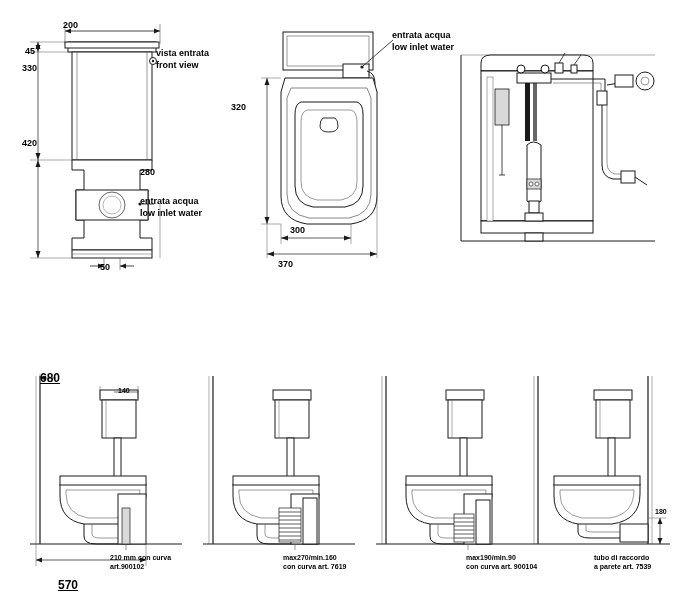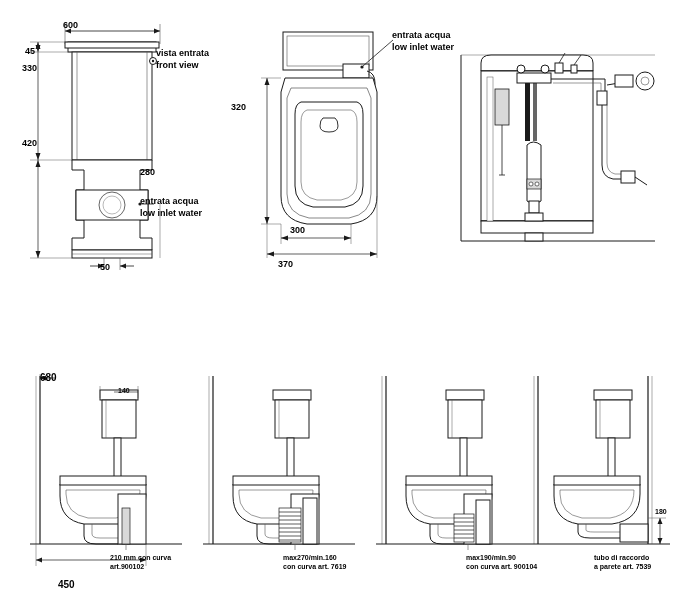--- a/index.html
+++ b/index.html
@@ -7,21 +7,21 @@
     width:683px;height:600px;
     background:#ffffff;
     font-family:"Liberation Sans", sans-serif;
     color:#1a1a1a;
     position:relative;
     overflow:hidden;
   }
   .sheet{position:absolute;left:0;top:0;width:683px;height:600px;}
   .abs{position:absolute;}
   .lbl{font-size:9px;font-weight:bold;line-height:1.15;white-space:pre;color:#000;}
-  .lbl.small{font-size:10px;font-weight:bold;}
+  .lbl.small{font-size:12px;font-weight:bold;text-decoration:underline;}
   .lbl.tiny{font-size:7px;font-weight:bold;}
   svg{display:block;overflow:visible;}
   .fig{position:absolute;}
 </style>
 </head>
 <body>
 
 <div class="sheet">
 
   <svg class="fig" style="left:20px;top:14px;" width="230" height="270" viewBox="0 0 230 270">
@@ -68,21 +68,21 @@
       <path d="M18 146 l-2.5 7 h5 z" fill="#1a1a1a" stroke="none"></path>
       <path d="M18 244 l-2.5 -7 h5 z" fill="#1a1a1a" stroke="none"></path>
 
       <line x1="134" y1="190" x2="122" y2="190" stroke-width="0.8"></line>
       <circle cx="120" cy="190" r="1.6" fill="#1a1a1a" stroke="none"></circle>
 
       <line x1="140" y1="190" x2="140" y2="244" stroke="#555" stroke-width="0.5"></line>
     </g>
   </svg>
 
-  <div class="abs lbl" style="left:63px;top:20px;">600</div>
+  <div class="abs lbl" style="left:63px;top:20px;">200</div>
   <div class="abs lbl" style="left:25px;top:46px;">45</div>
   <div class="abs lbl" style="left:22px;top:63px;">330</div>
   <div class="abs lbl" style="left:22px;top:138px;">420</div>
   <div class="abs lbl" style="left:140px;top:167px;">280</div>
   <div class="abs lbl" style="left:100px;top:262px;">50</div>
 
   <div class="abs lbl" style="left:156px;top:48px;">vista entrata</div>
   <div class="abs lbl" style="left:156px;top:60px;">front view</div>
 
   <div class="abs lbl" style="left:140px;top:196px;">entrata acqua</div>
@@ -226,21 +226,21 @@
       <line x1="124" y1="176" x2="124" y2="198" stroke="#555" stroke-width="0.5"></line>
       <line x1="14" y1="192" x2="124" y2="192" stroke-width="0.7"></line>
       <path d="M14 192 l6 -2.5 v5 z" fill="#1a1a1a" stroke="none"></path>
       <path d="M124 192 l-6 -2.5 v5 z" fill="#1a1a1a" stroke="none"></path>
 
       <line x1="104" y1="176" x2="104" y2="182" stroke="#555" stroke-width="0.6"></line>
     </g>
   </svg>
   <div class="abs lbl small" style="left:40px;top:372px;">680</div>
   <div class="abs lbl tiny" style="left:118px;top:387px;">140</div>
-  <div class="abs lbl small" style="left:58px;top:579px;">450</div>
+  <div class="abs lbl small" style="left:58px;top:579px;">570</div>
   <div class="abs lbl tiny" style="left:110px;top:554px;">210 mm con curva</div>
   <div class="abs lbl tiny" style="left:110px;top:563px;">art.900102</div>
 
   <svg class="fig" style="left:195px;top:368px;" width="170" height="210" viewBox="0 0 170 210">
     <g fill="none" stroke="#1a1a1a" stroke-width="1">
       <line x1="18" y1="8" x2="18" y2="176" stroke-width="1.2"></line>
       <line x1="14" y1="8" x2="14" y2="176" stroke="#555" stroke-width="0.5"></line>
       <line x1="8" y1="176" x2="160" y2="176" stroke-width="1.2"></line>
       <rect x="78" y="22" width="38" height="10" fill="#fff"></rect>
       <rect x="80" y="32" width="34" height="38" fill="#fff"></rect>

